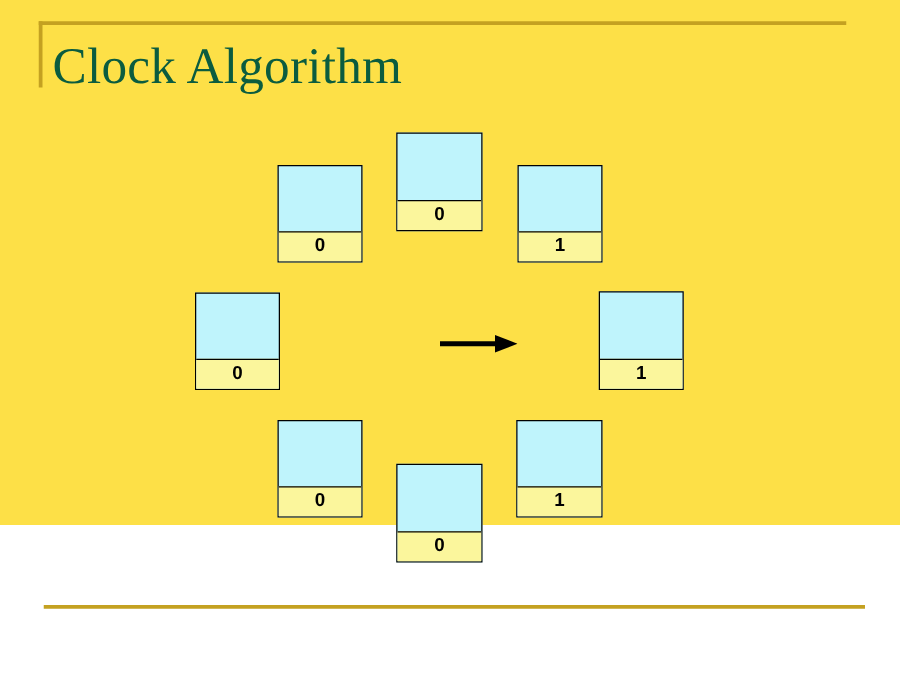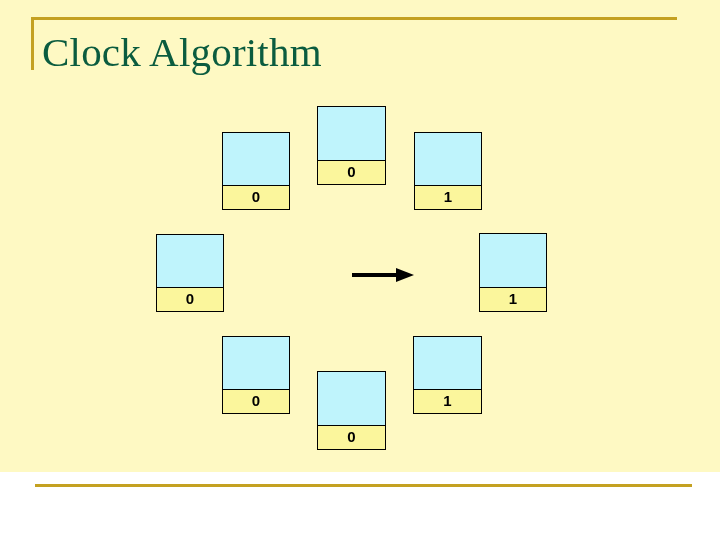--- a/index.html
+++ b/index.html
@@ -9,22 +9,22 @@
   body {
     width: 720px;
     height: 540px;
     background: #ffffff;
     font-family: "Liberation Sans", sans-serif;
     overflow: hidden;
   }
   #slide {
     position: relative;
     width: 720px;
-    height: 472px;
-    background: #fef9c3;
+    height: 420px;
+    background: #fde047;
   }
 
   
   .rule-top {
     position: absolute;
     left: 31px;
     top: 17px;
     width: 646px;
     height: 3px;
     background: #C4A121;

